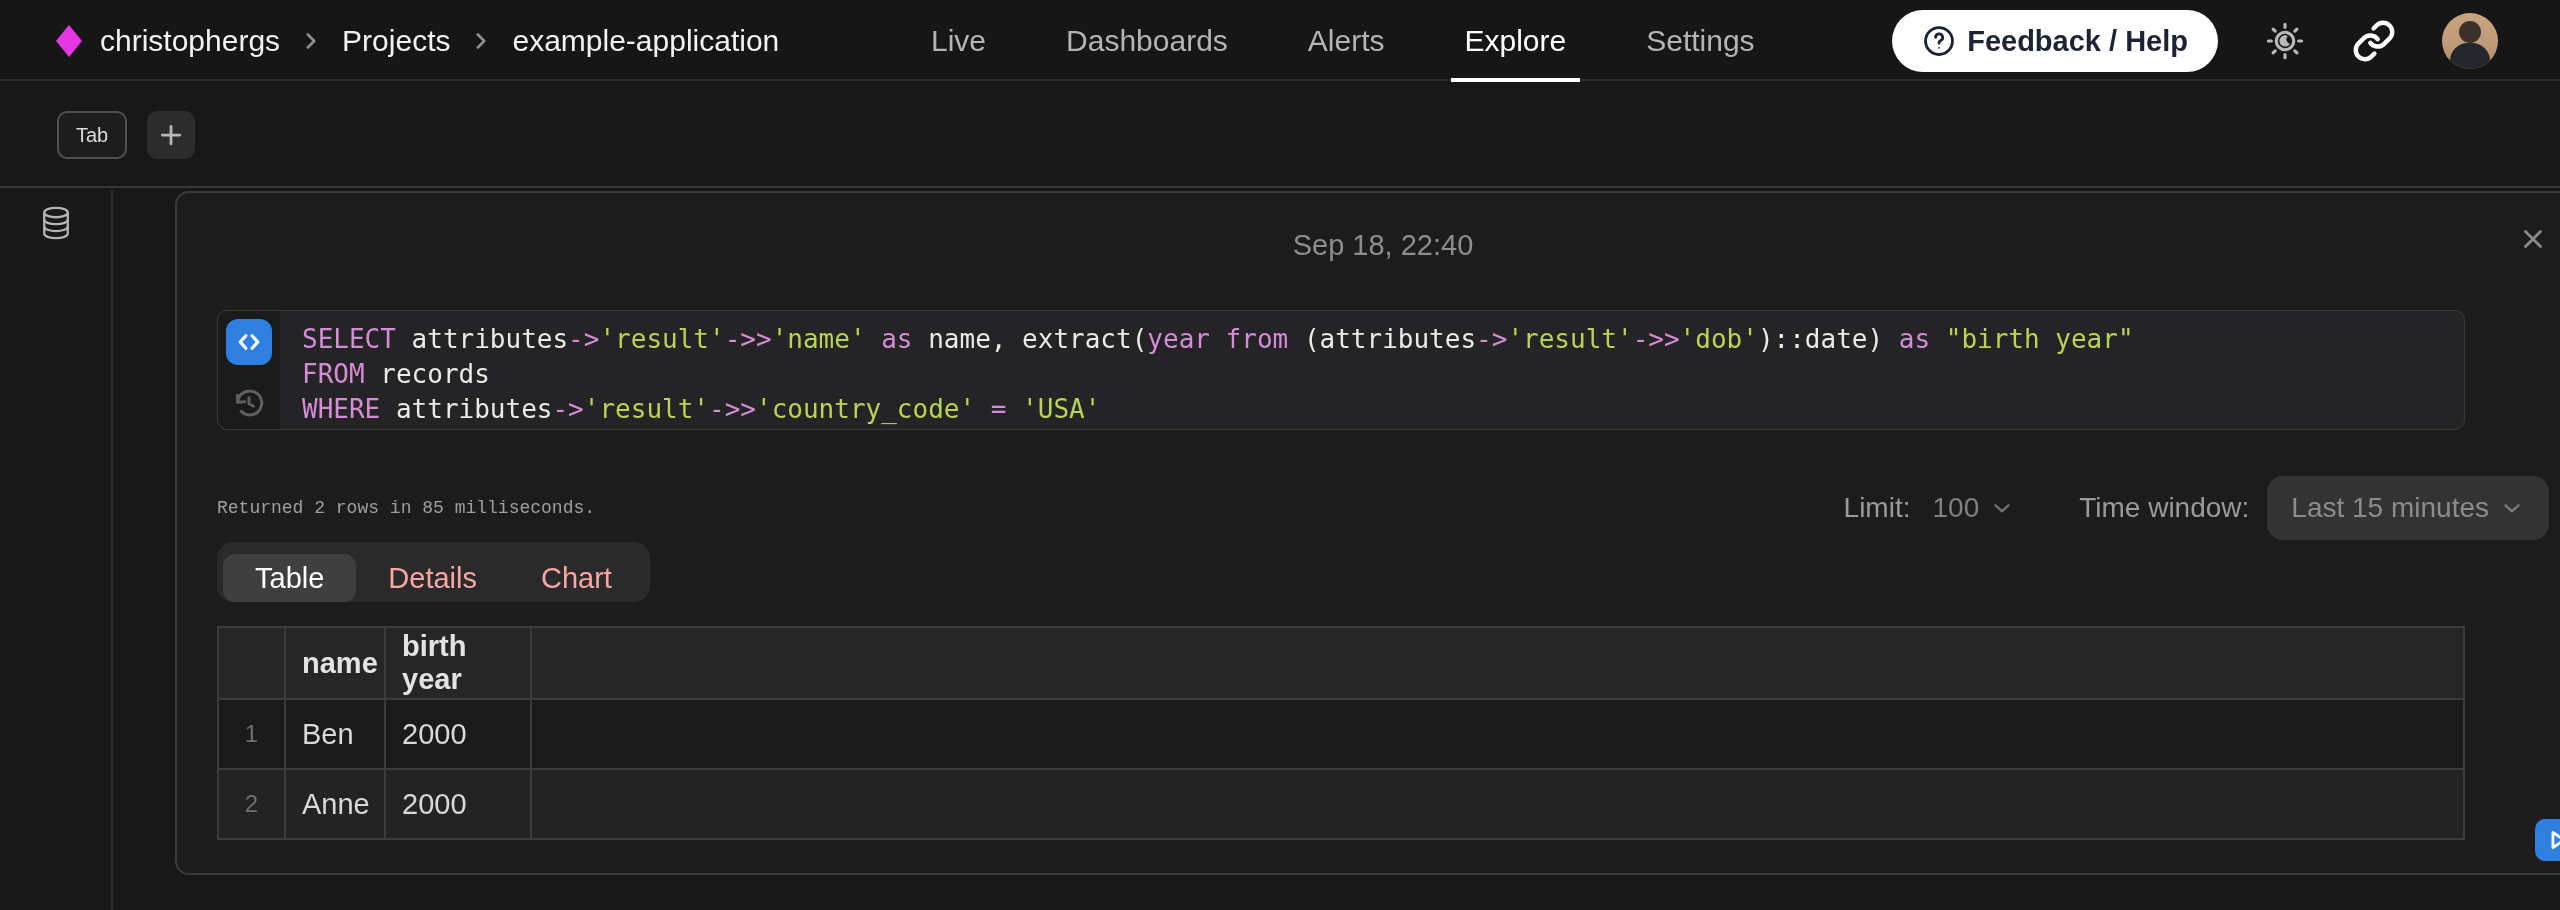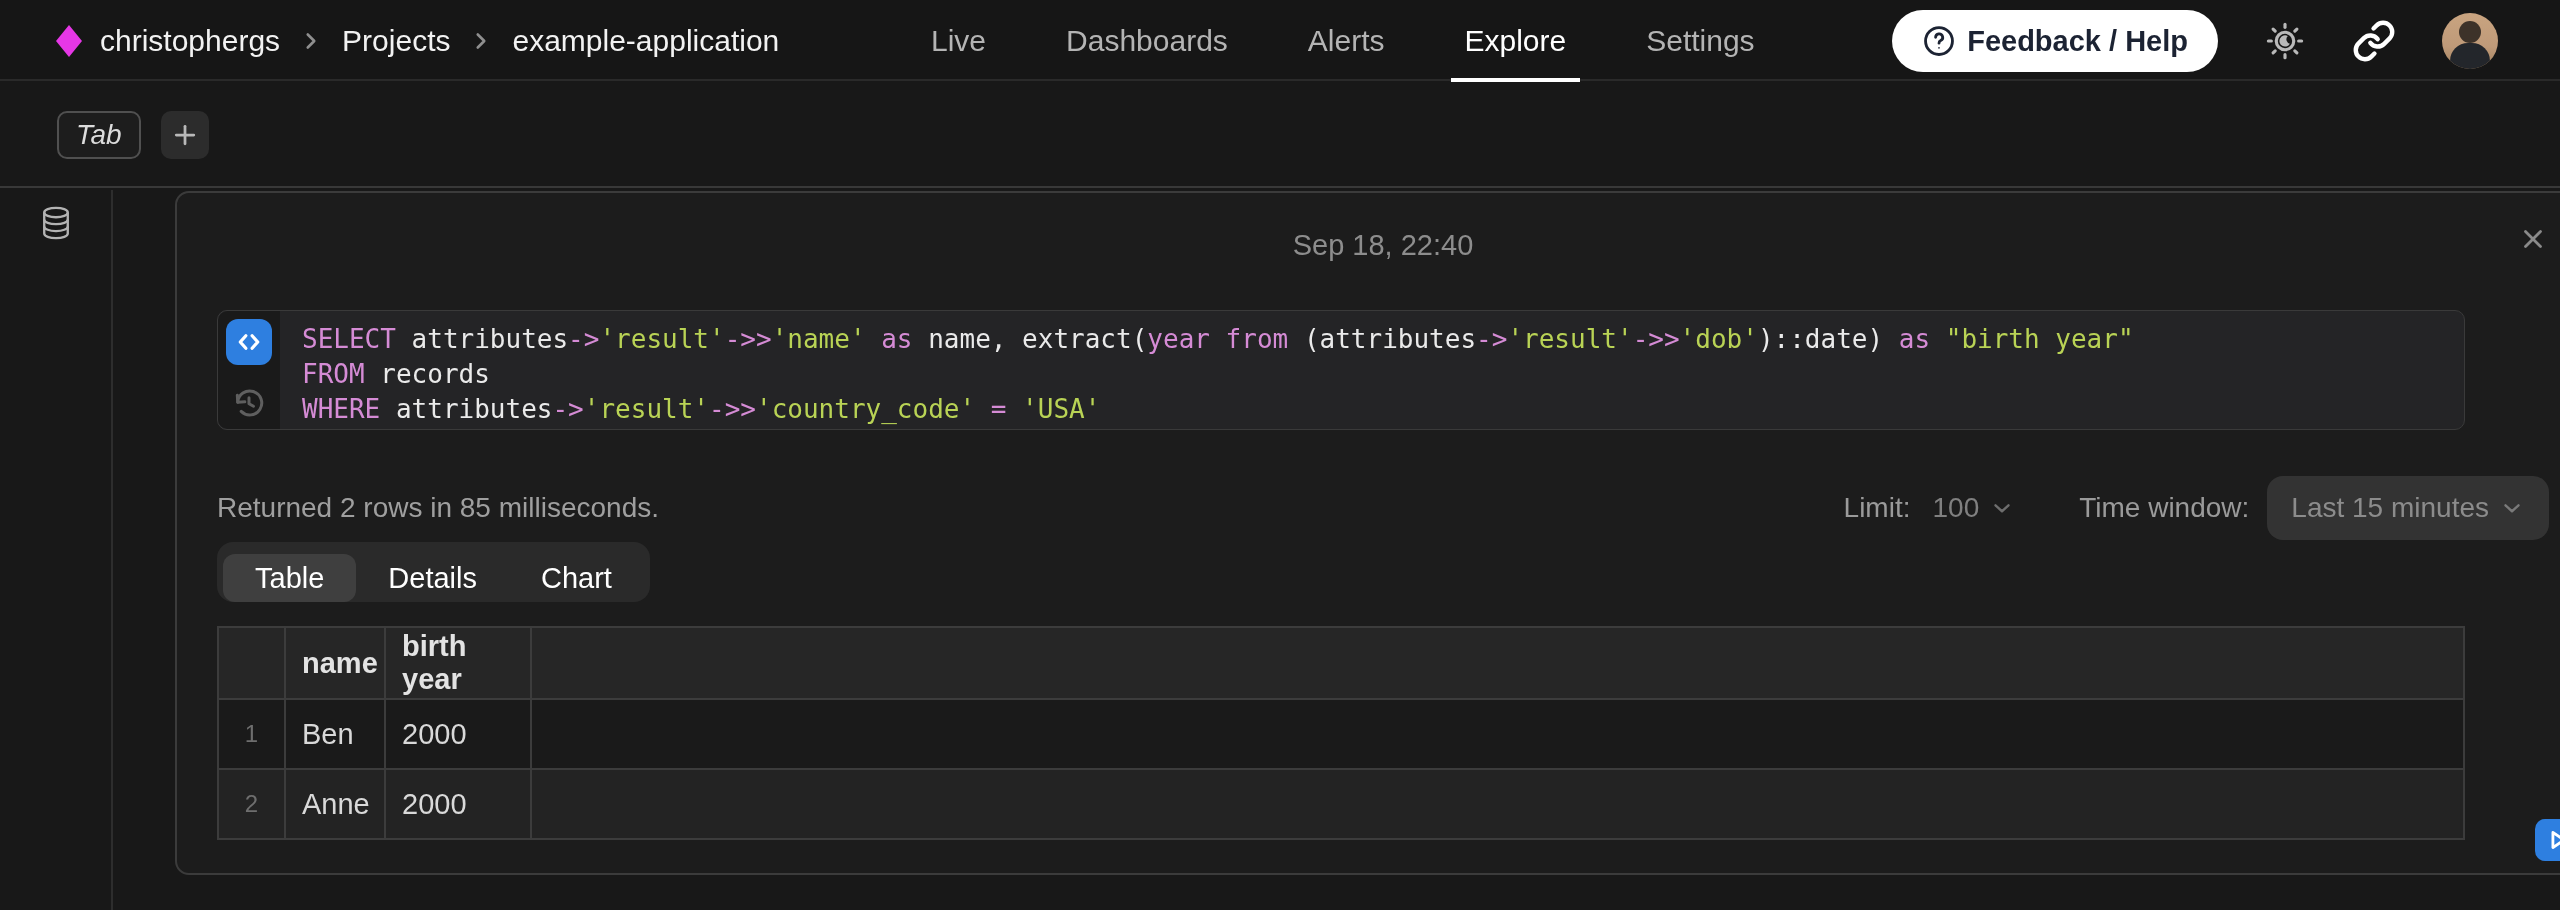--- a/index.html
+++ b/index.html
@@ -30,21 +30,21 @@
             background:linear-gradient(180deg,#c9a480 0%,#bf9a79 60%,#a3835f 100%); position:relative; }
   .avatar::before { content:""; position:absolute; left:17px; top:8px; width:22px; height:22px;
                     border-radius:50%; background:#3d3229; }
   .avatar::after { content:""; position:absolute; left:8px; top:30px; width:40px; height:30px;
                    border-radius:18px 18px 0 0; background:#23262b; }
 
   
   .tabbar { position:absolute; top:84px; left:0; right:0; height:104px; background:#181818;
             border-bottom:2px solid #383838; display:flex; align-items:center; padding-left:57px; gap:20px; }
   .tab-chip { height:48px; padding:0 17px; border:2px solid #505050; border-radius:10px;
-              display:flex; align-items:center; font-size:28px; color:#dcdcdc; background:#1d1d1d; cursor:pointer;font-style:italic; }
+              display:flex; align-items:center; font-size:20px; color:#dcdcdc; background:#1d1d1d; cursor:pointer; }
   .tab-add { width:48px; height:48px; border-radius:10px; background:#2c2c2c; display:flex;
              align-items:center; justify-content:center; cursor:pointer; }
 
   
   .sidebar { position:absolute; left:0; top:190px; bottom:0; width:113px;
              border-right:2px solid #2d2d2d; background:#181818; }
   .sidebar-db { position:absolute; left:40px; top:16px; cursor:pointer; }
 
   .card { position:absolute; left:175px; top:191px; width:2416px; height:684px;
           background:#1c1c1c; border:2px solid #3b3b3b; border-radius:14px; }
@@ -65,33 +65,33 @@
   .code-line { white-space:pre; }
   .code .kw  { color:#d58bd5; }
   .code .str { color:#b9d355; }
   .code .pl  { color:#eaeaea; }
   .run-btn { position:absolute; right:10px; bottom:12px; width:44px; height:42px; border-radius:10px;
              background:#2e7fe0; display:flex; align-items:center; justify-content:center; cursor:pointer; }
 
   
   .status-row { position:absolute; left:40px; right:40px; top:283px; height:64px;
                 display:flex; align-items:center; }
-  .status-text { font-size:28px; color:#9f9f9f; }
+  .status-text { font-size:18px; color:#9f9f9f;font-family:Liberation Mono, monospace; }
   .spacer { flex:1; }
   .limit-label { font-size:28px; color:#9a9a9a; margin-right:22px; }
   .limit-value { font-size:28px; color:#808080; display:flex; align-items:center; gap:10px; cursor:pointer; }
   .tw-label { font-size:28px; color:#9a9a9a; margin-left:64px; margin-right:18px; }
   .tw-btn { height:64px; padding:0 24px; background:#333333; border-radius:16px; display:flex;
             align-items:center; gap:10px; font-size:28px; color:#8c8c8c; cursor:pointer; white-space:nowrap; }
 
   
   .segmented { position:absolute; left:40px; top:349px; height:60px; background:#2a2a2a;
                border-radius:16px; display:inline-flex; align-items:flex-end; padding:0 6px; }
   .seg { height:48px; padding:0 32px; display:flex; align-items:center; font-size:29px;
-         color:#ffffff; border-radius:12px; cursor:pointer; }
+         color:#fca5a5; border-radius:12px; cursor:pointer; }
   .seg.active { background:#3f3f3f; color:#ffffff; font-weight:500; }
 
   
   .results { position:absolute; left:40px; top:433px; width:2248px; border-collapse:collapse; table-layout:fixed; }
   .results th, .results td { border:2px solid #3c3c3c; }
   .results thead tr { height:72px; background:#262626; }
   .results thead th { font-size:29px; font-weight:600; color:#e3e3e3; text-align:left; padding-left:16px; }
   .results tbody tr { height:70px; }
   .results tbody tr:nth-child(1) { background:#1a1a1a; }
   .results tbody tr:nth-child(2) { background:#232323; }

